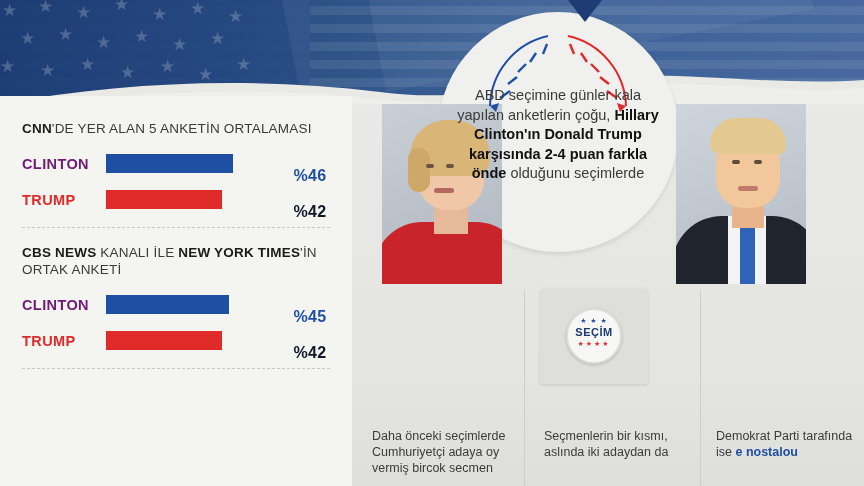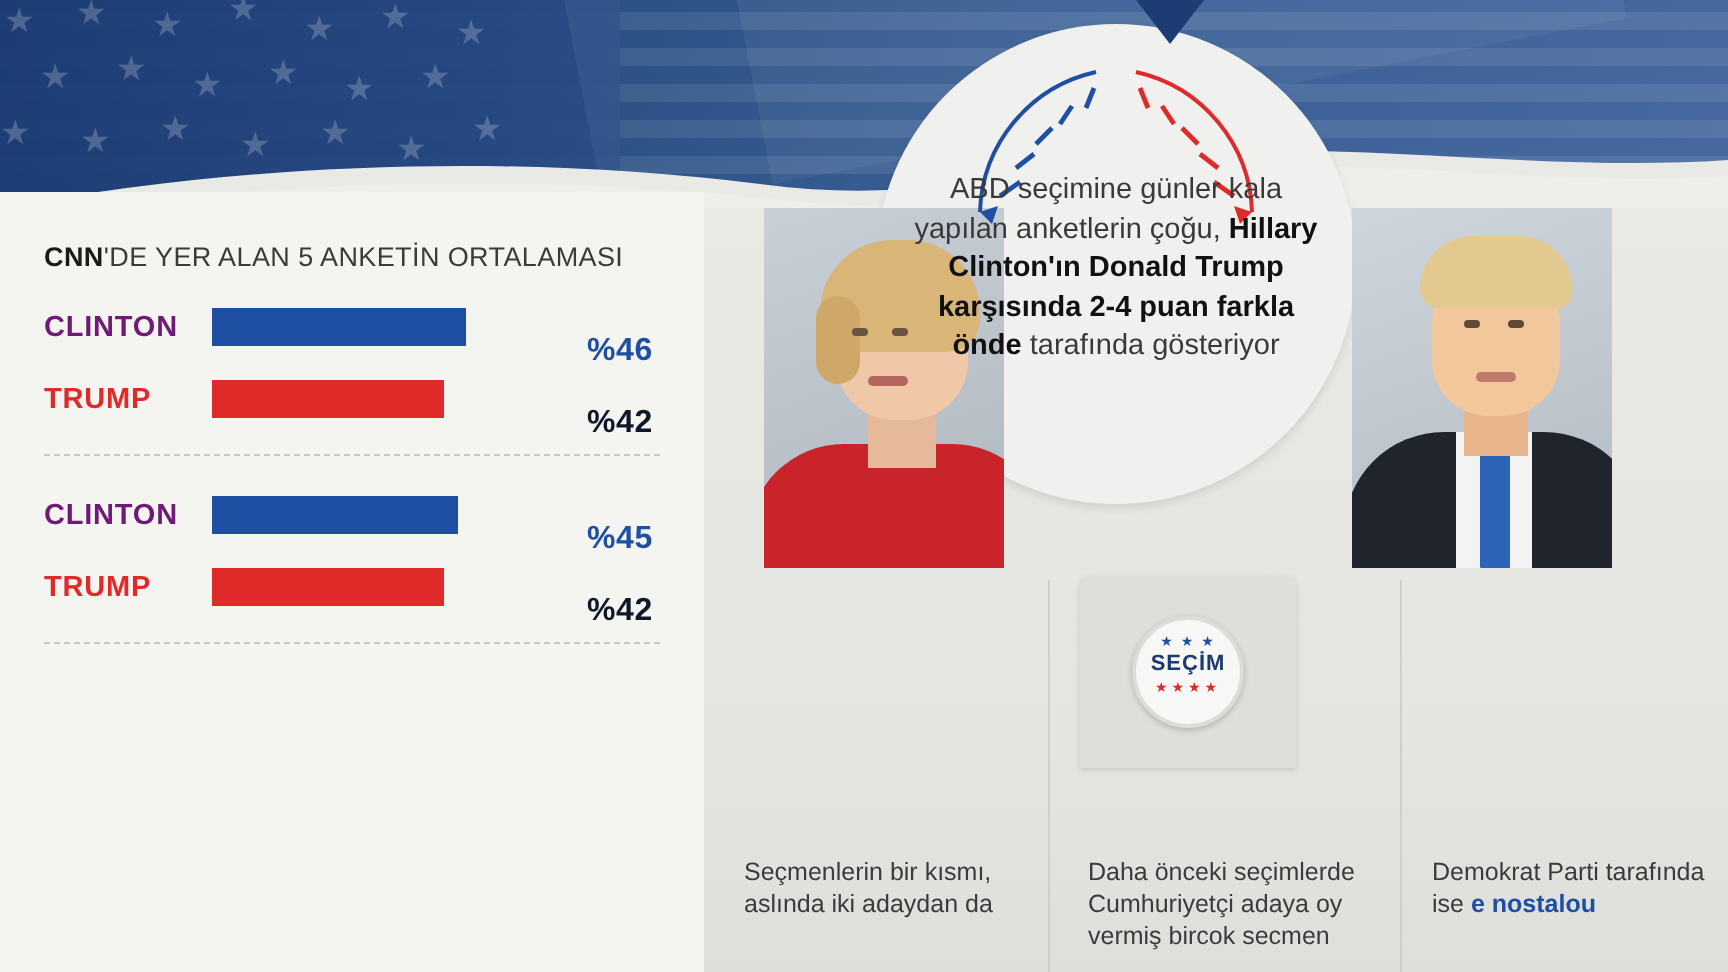--- a/index.html
+++ b/index.html
@@ -253,20 +253,23 @@
       <div class="bar-track">
         <div class="bar-fill trump" style="width:66%"></div>
       </div>
       <div class="bar-val trump">%42</div>
     </div>
   </div>
 
   <div class="dashed-sep"></div>
 
   <div class="poll-block">
+    <div class="poll-title">
+      <b>CBS NEWS</b><span> KANALI İLE </span><b>NEW YORK TIMES</b><span>'İN ORTAK ANKETİ</span>
+    </div>
     <div class="bar-row">
       <div class="bar-name clinton">CLINTON</div>
       <div class="bar-track">
         <div class="bar-fill clinton" style="width:70%"></div>
       </div>
       <div class="bar-val clinton">%45</div>
     </div>
     <div class="bar-row">
       <div class="bar-name trump">TRUMP</div>
       <div class="bar-track">
@@ -302,21 +305,21 @@
   <g stroke="#e02a2a" stroke-width="2.4">
     <line x1="132" y1="30" x2="136" y2="40"></line>
     <line x1="143" y1="39" x2="149" y2="48"></line>
     <line x1="153" y1="50" x2="161" y2="58"></line>
     <line x1="162" y1="63" x2="171" y2="70"></line>
     <line x1="169" y1="77" x2="179" y2="84"></line>
   </g>
 </svg>
 
 <div class="circle-text">
-  <span>ABD seçimine günler kala yapılan anketlerin çoğu, </span><b>Hillary Clinton'ın Donald Trump karşısında 2-4 puan farkla önde</b><span> tarafında gösteriyor</span>
+  <span>ABD seçimine günler kala yapılan anketlerin çoğu, </span><b>Hillary Clinton'ın Donald Trump karşısında 2-4 puan farkla önde</b><span> olduğunu seçimlerde</span>
 </div>
 
 <div class="photo clinton cl">
   <div class="pbg"></div>
   <div class="p-body"></div>
   <div class="p-neck"></div>
   <div class="p-face"></div>
   <div class="p-hair"></div>
   <div class="p-hair2"></div>
   <div class="p-hi"></div>
@@ -339,21 +342,21 @@
 
 <div class="podium"></div>
 <div class="badge">
   <div class="badge-top">★ ★ ★</div>
   <div class="badge-label">SEÇİM</div>
   <div class="badge-stars">★★★★</div>
 </div>
 
 <div class="bottom-cols">
   <div class="bcol">
+    <span>Daha önceki seçimlerde Cumhuriyetçi adaya oy vermiş bircok secmen</span>
+  </div>
+  <div class="bcol">
     <span>Seçmenlerin bir kısmı, aslında iki adaydan da </span>
-  </div>
-  <div class="bcol">
-    <span>Daha önceki seçimlerde Cumhuriyetçi adaya oy vermiş bircok secmen</span>
   </div>
   <div class="bcol">
     <span>Demokrat Parti tarafında ise </span><span class="accent">e nostalou</span>
   </div>
 </div>
 
 </body></html>

